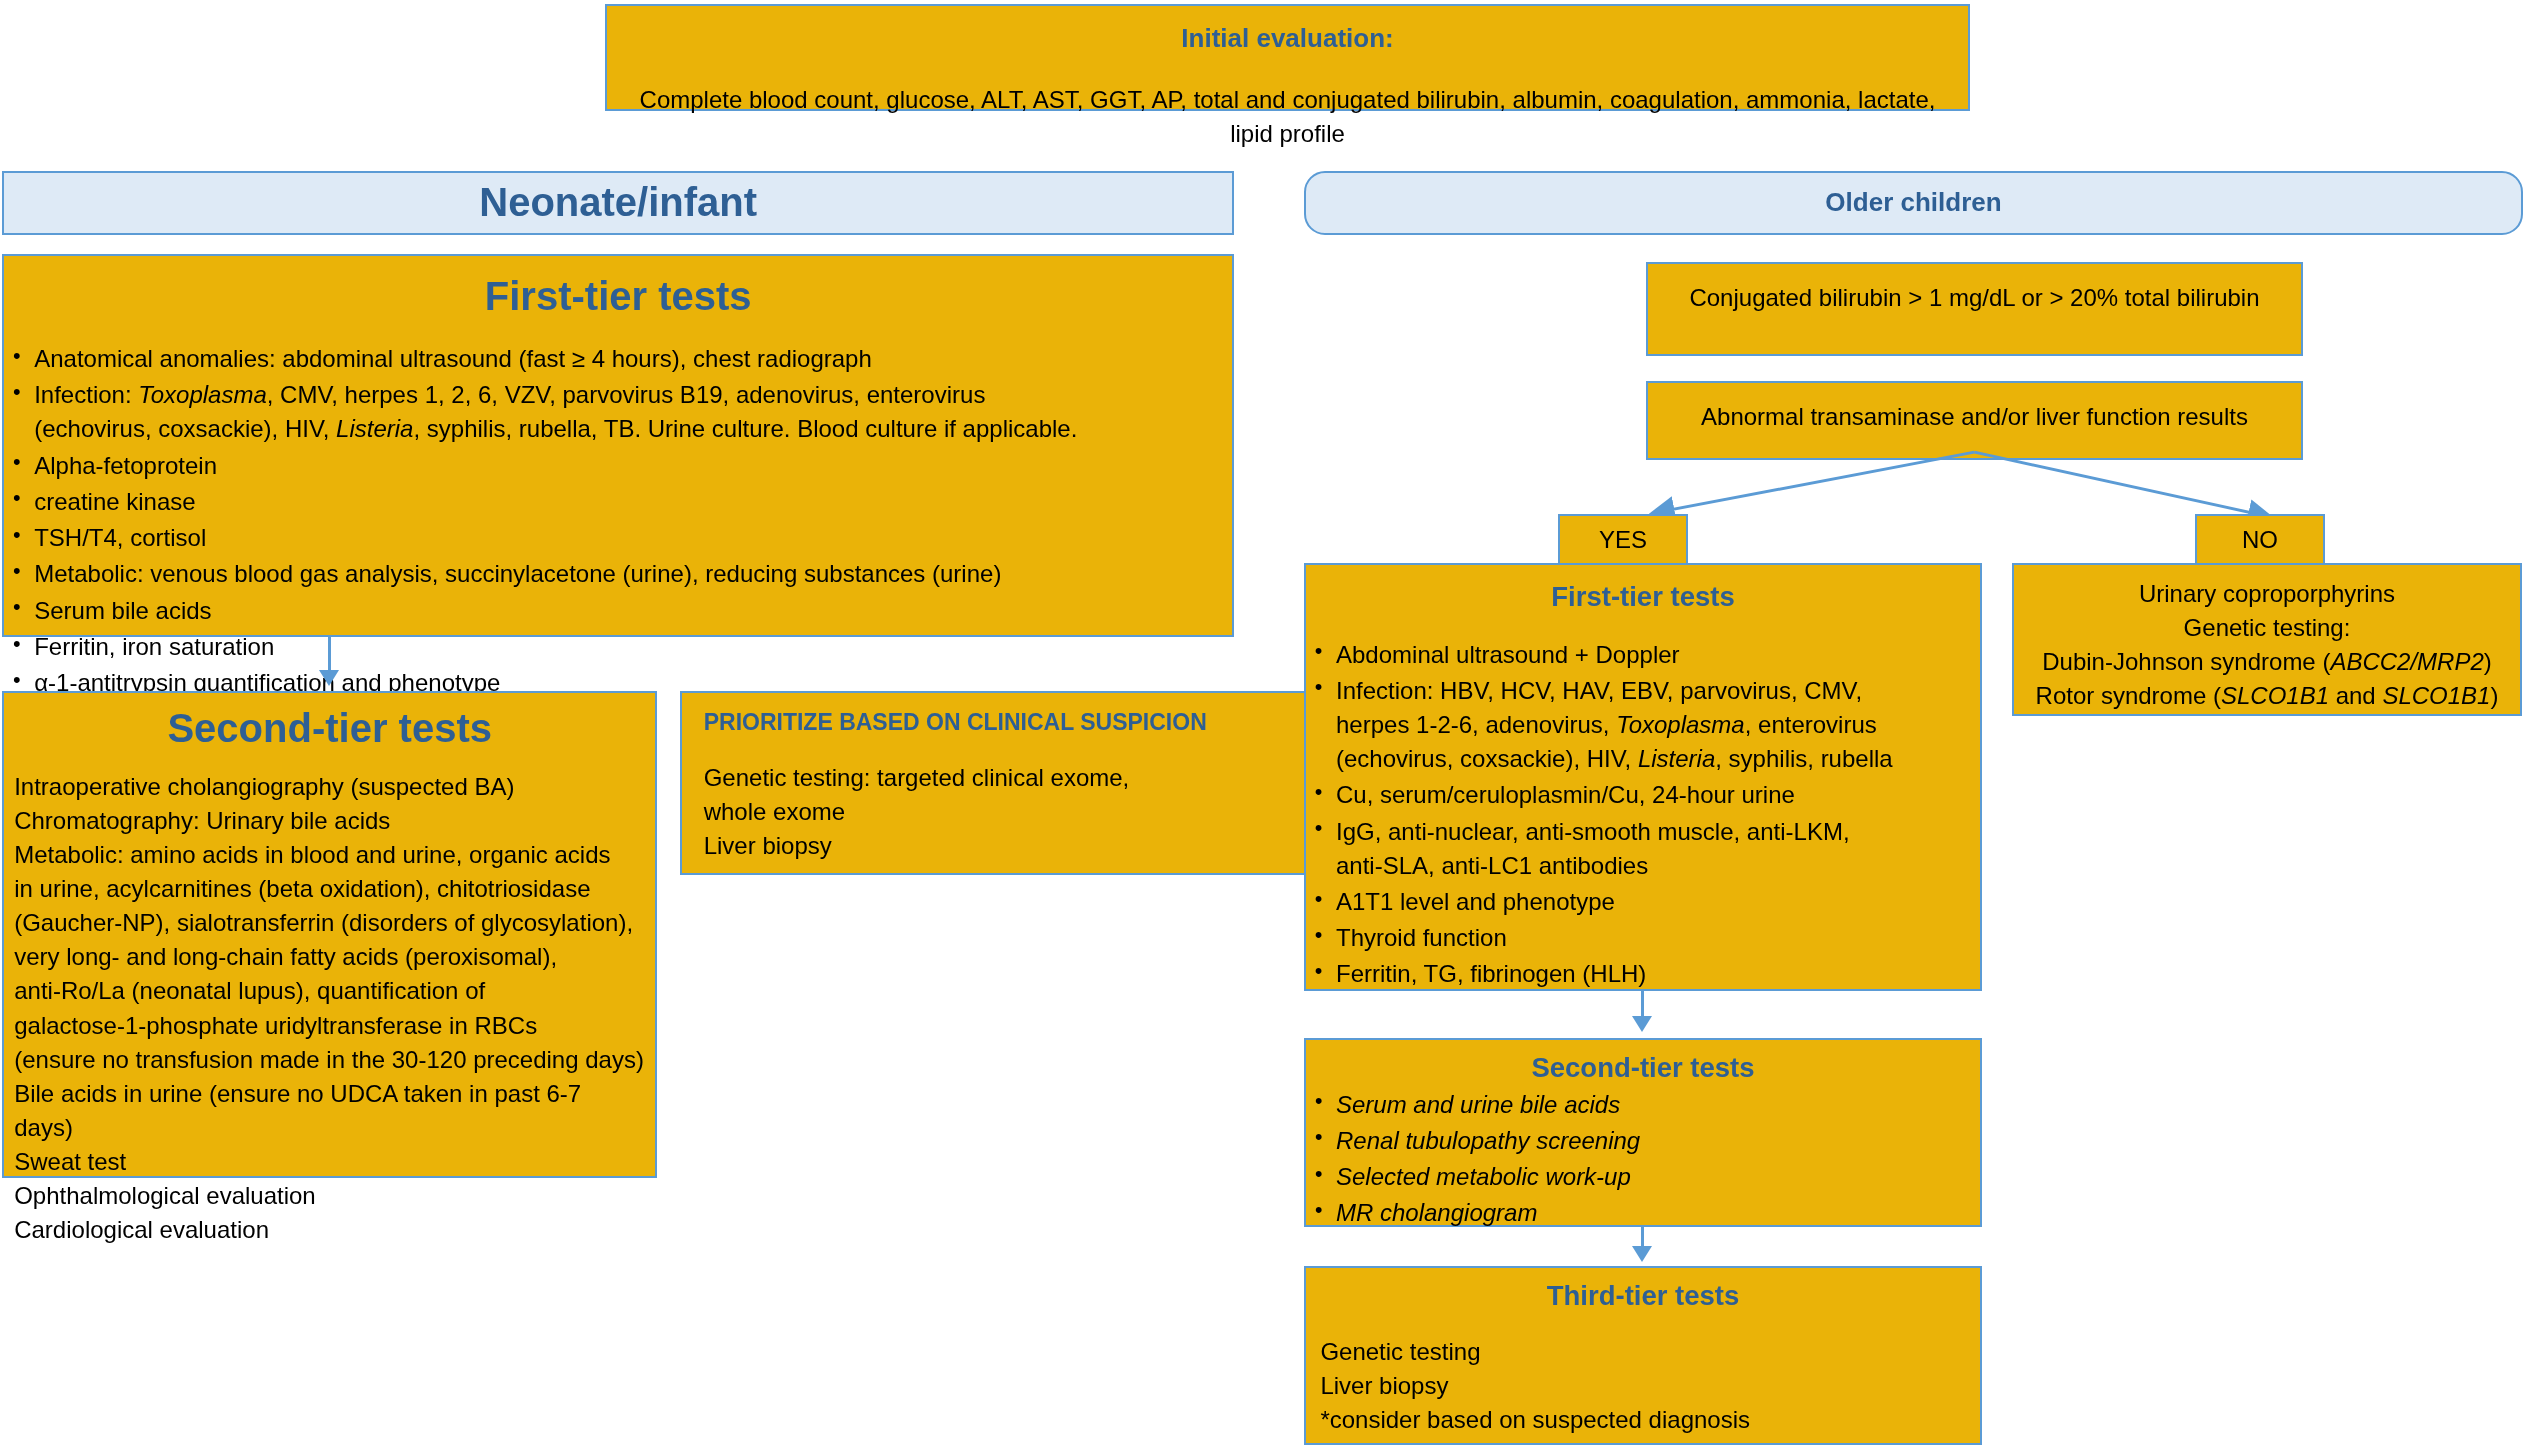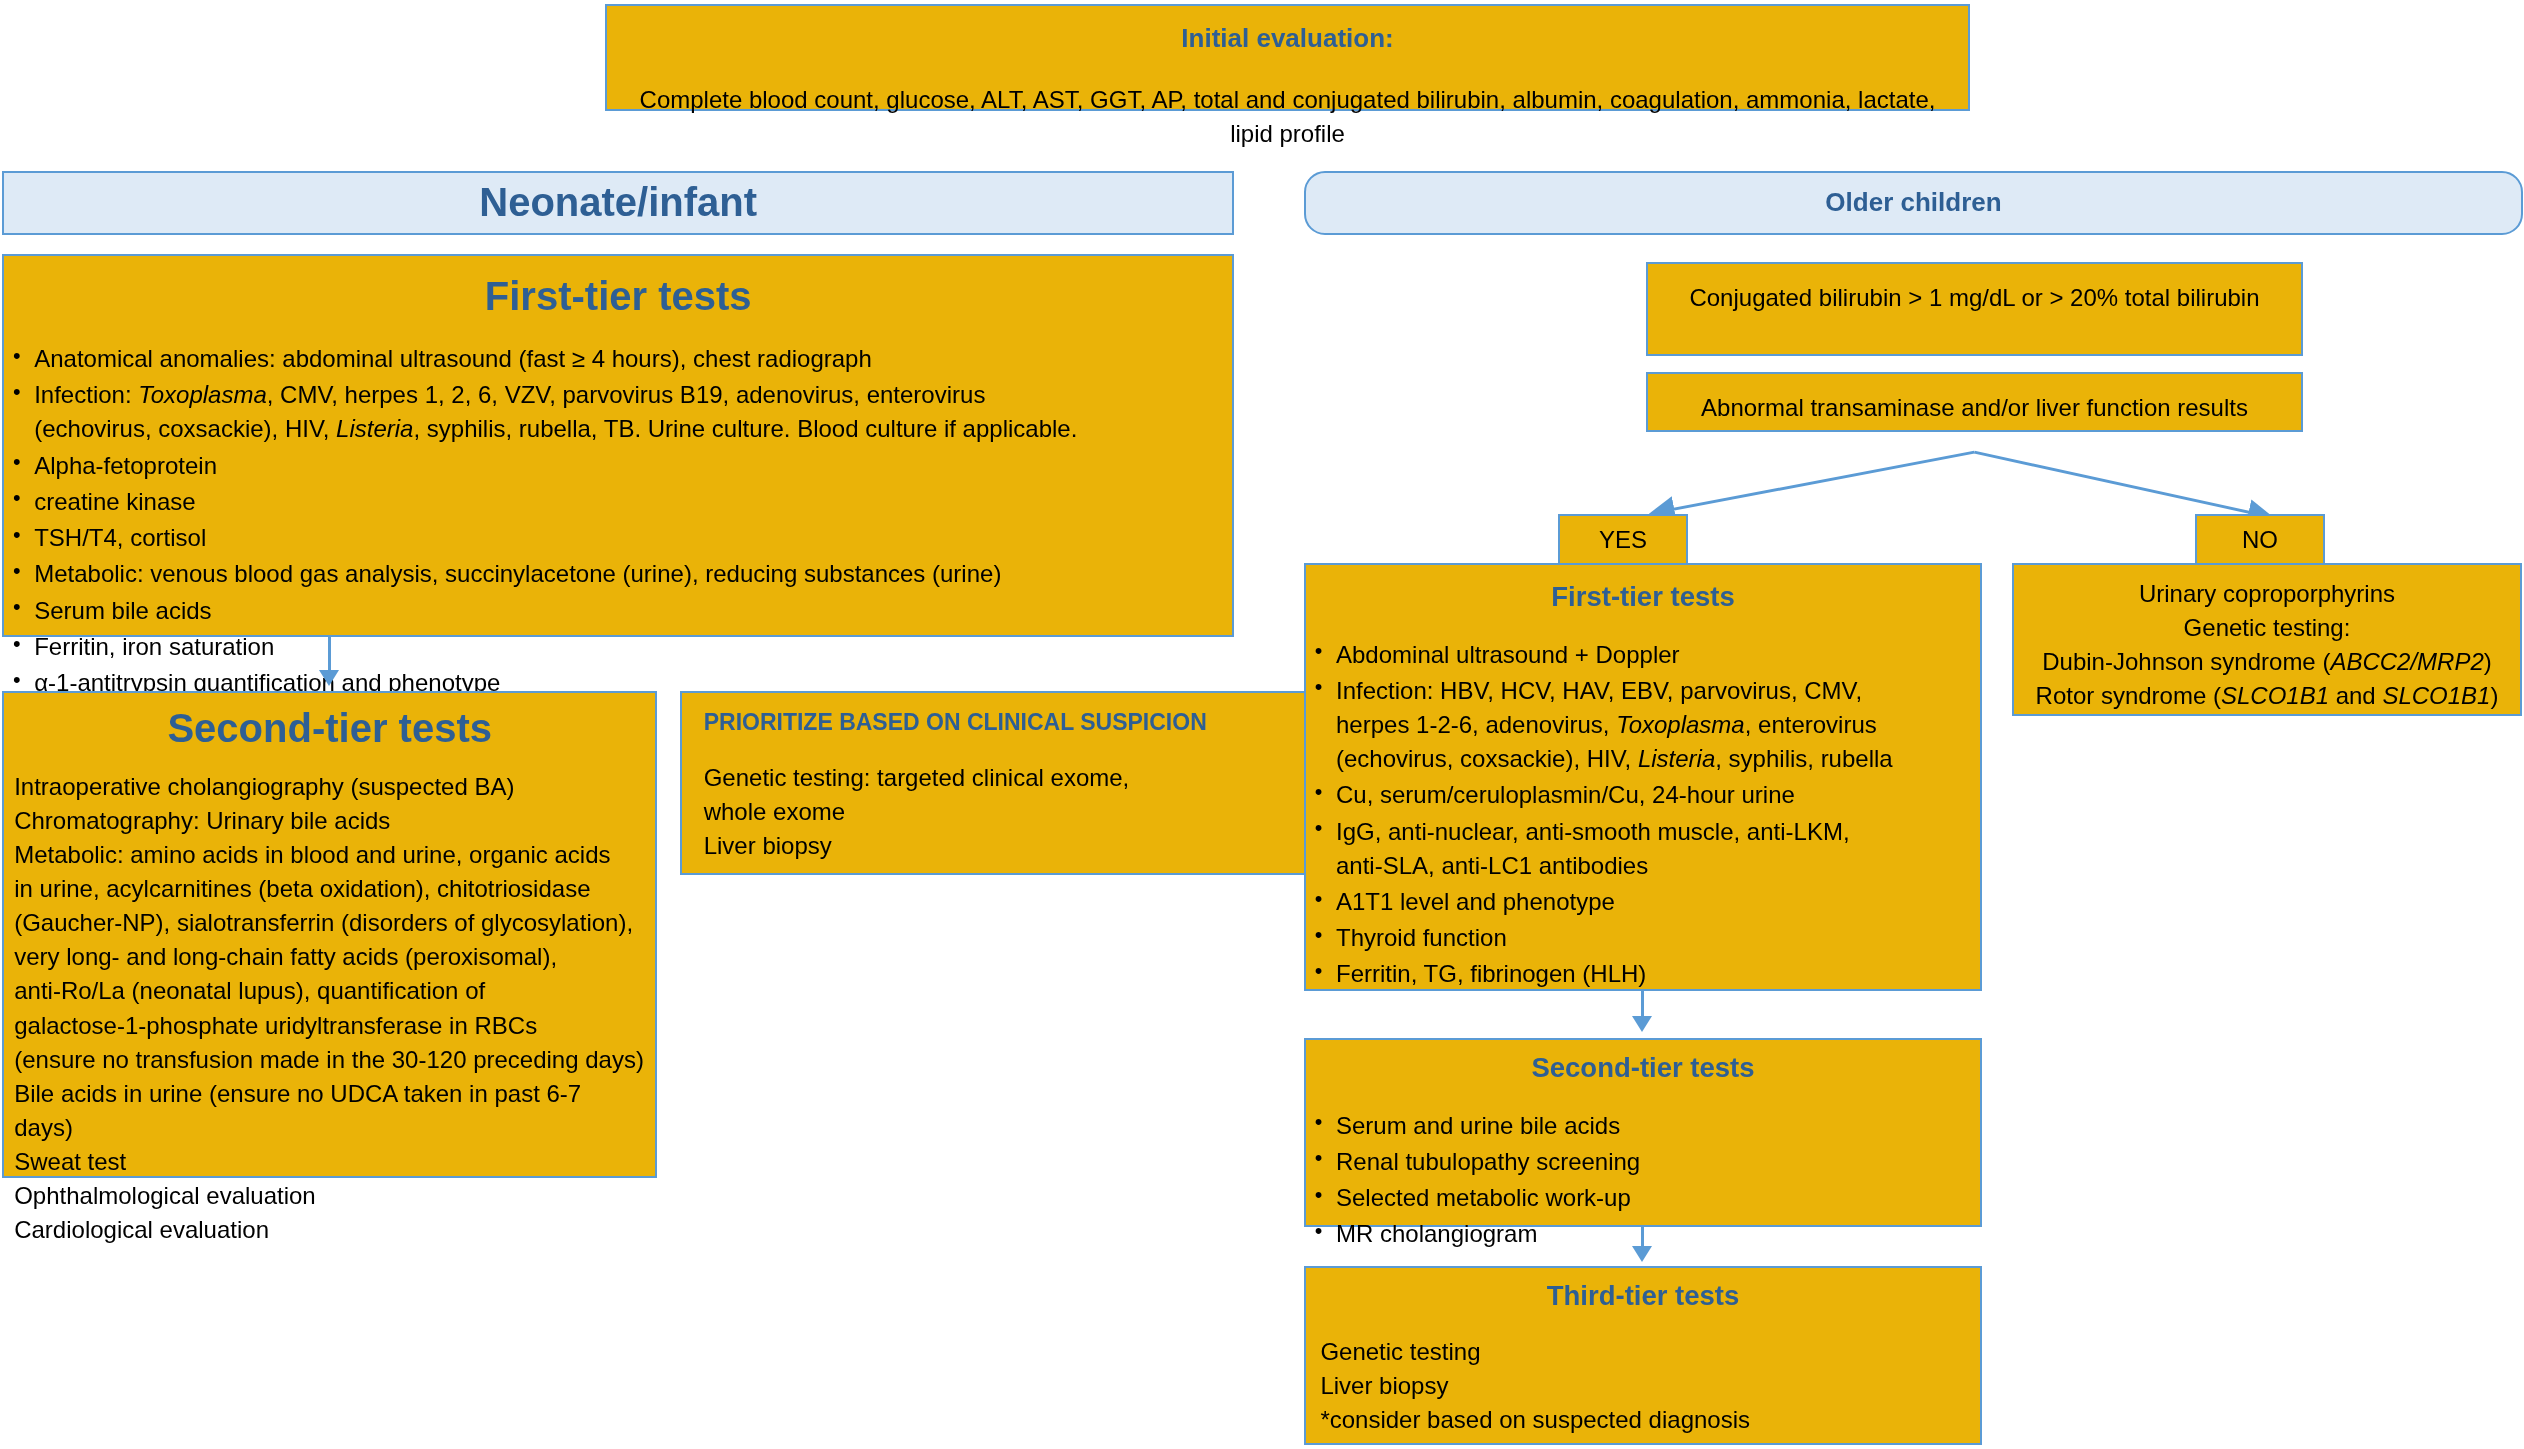--- a/index.html
+++ b/index.html
@@ -141,21 +141,21 @@
   </div>
 
   <div class="box hdr" style="left:1304px; top:171px; width:1219px; height:64px;border-radius:21px;">
     <div class="title t36" style="line-height:58px;">Older children</div>
   </div>
 
   <div class="box" style="left:1646px; top:262px; width:657px; height:94px;">
     <div class="body-txt ctr" style="margin-top:17.3px; padding:0 21.7px;">Conjugated bilirubin &gt; 1 mg/dL or &gt; 20% total bilirubin</div>
   </div>
 
-  <div class="box" style="left:1646px; top:372px; width:657px; height:60px;">
+  <div class="box" style="left:1646px; top:381px; width:657px; height:79px;">
     <div class="body-txt ctr" style="margin-top:17.3px; padding:0 10px;">Abnormal transaminase and/or liver function results</div>
   </div>
 
   <svg class="branch" style="left:0px; top:0px; width:2525px; height:1449px;" viewBox="0 0 3495 2006">
     <defs>
       <marker id="ah" markerWidth="9" markerHeight="9" refX="7" refY="4.5" orient="auto" markerUnits="strokeWidth">
         <path d="M0,0 L9,4.5 L0,9 z" fill="#5b9bd5"></path>
       </marker>
     </defs>
     <line x1="2733" y1="626" x2="2290" y2="710" stroke="#5b9bd5" stroke-width="4" marker-end="url(#ah)"></line>
@@ -194,21 +194,21 @@
       <li><span>Thyroid function</span></li>
       <li><span>Ferritin, TG, fibrinogen (HLH)</span></li>
     </ul>
   </div>
 
   <div class="conn vline" style="left:1641px; top:991px; height:27.5px;"></div>
   <div class="arrow-dn" style="left:1632px; top:1016px;"></div>
 
   <div class="box" style="left:1304px; top:1038px; width:678px; height:189px;">
     <div class="title t38" style="margin-top:11.6px;">Second-tier tests</div>
-    <ul class="bl body-txt" style="margin-top:25px;">
+    <ul class="bl body-txt" style="margin-top:4px;font-style:italic;">
       <li><span>Serum and urine bile acids</span></li>
       <li><span>Renal tubulopathy screening</span></li>
       <li><span>Selected metabolic work-up</span></li>
       <li><span>MR cholangiogram</span></li>
     </ul>
   </div>
 
   <div class="conn vline" style="left:1641px; top:1227px; height:21.7px;"></div>
   <div class="arrow-dn" style="left:1632px; top:1246px;"></div>
 

